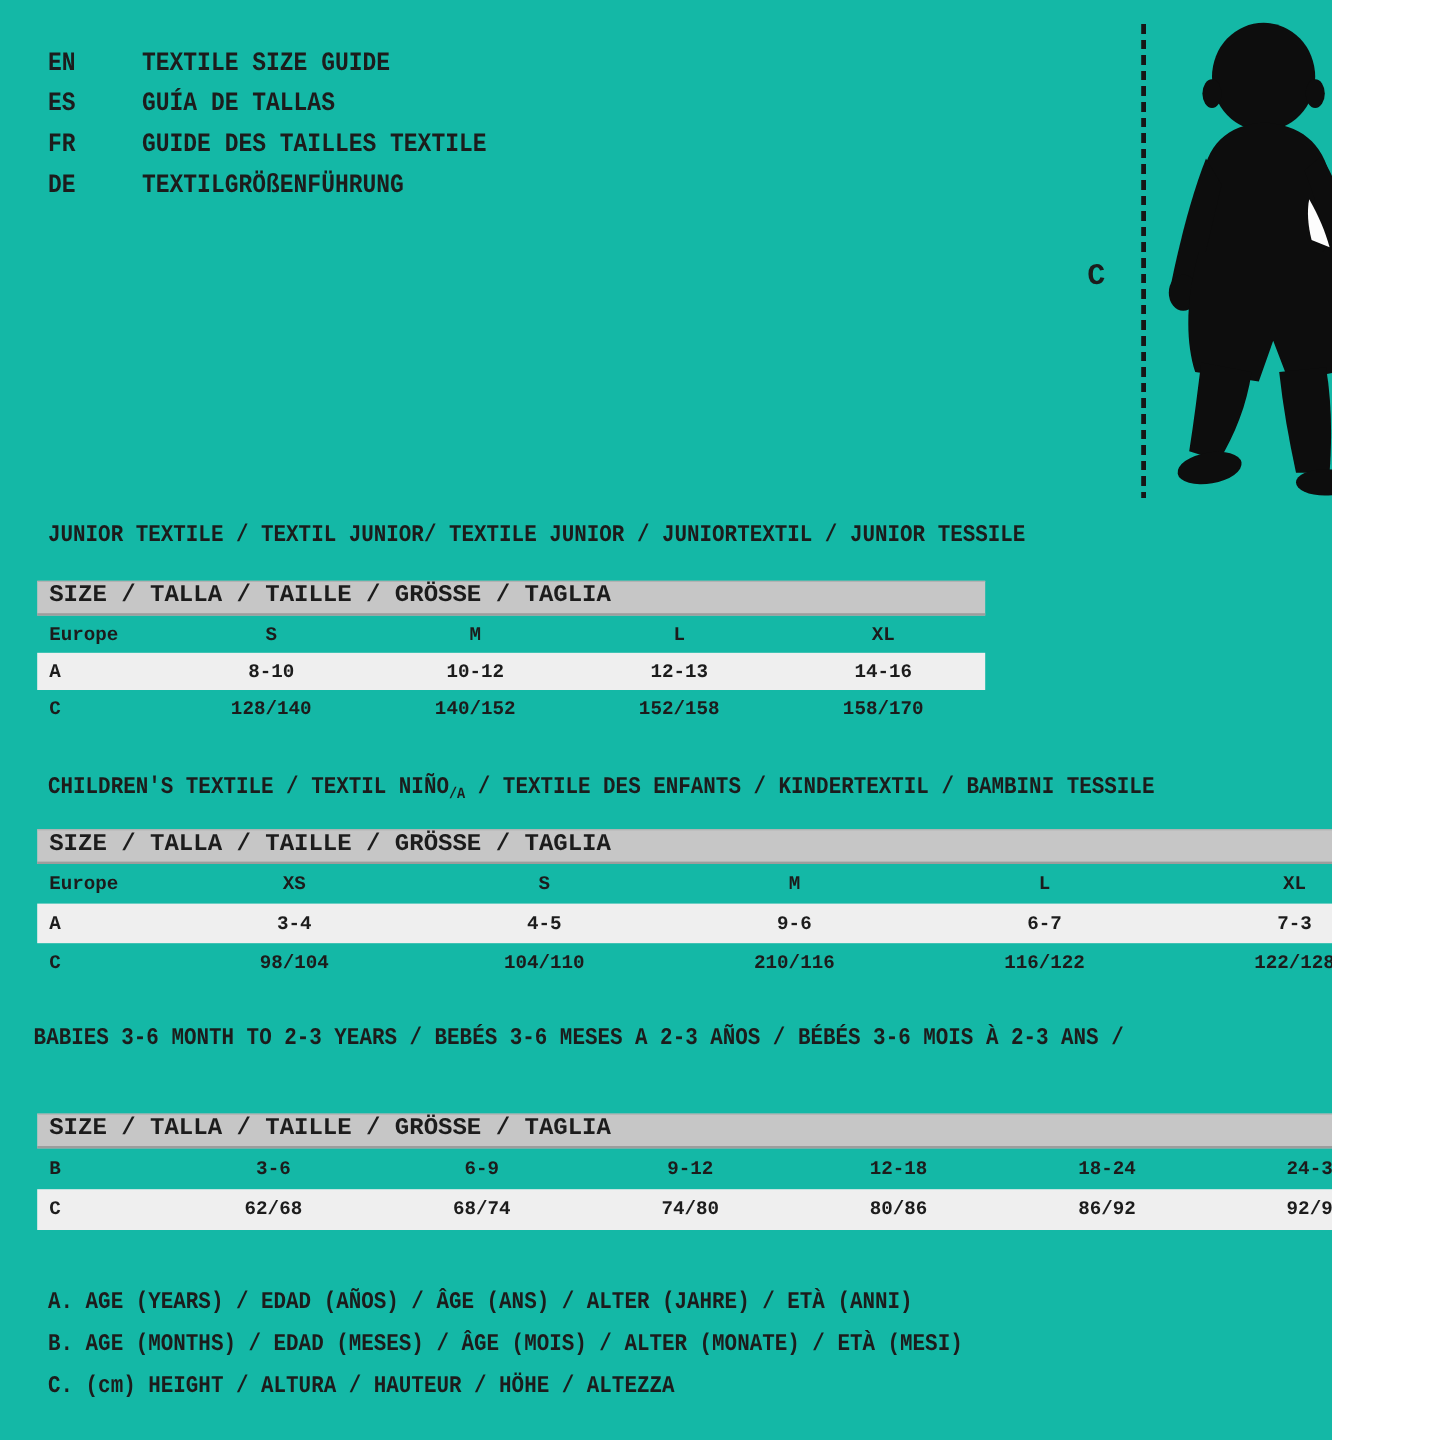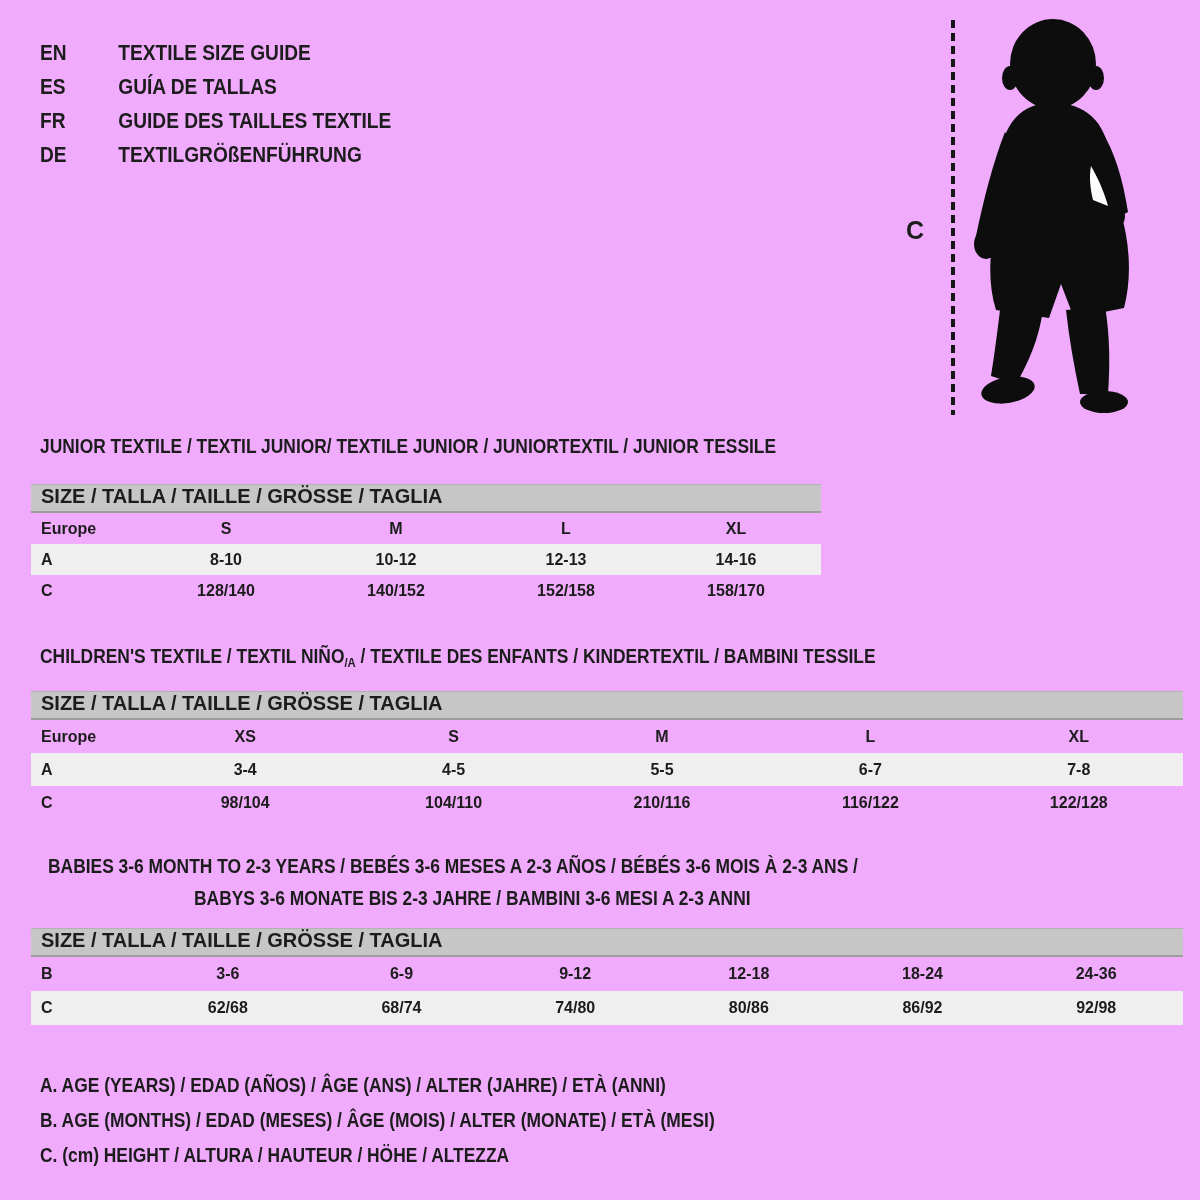--- a/index.html
+++ b/index.html
@@ -1,20 +1,20 @@
 <!DOCTYPE html>
 <html><head>
 <meta charset="utf-8">
 <style>
   * { margin:0; padding:0; box-sizing:border-box; }
   html,body { background:#ffffff; }
   .page {
-    position:relative; width:1200px; height:1200px;
-    background:#f0abfc; color:#1c1c1c;
-    font-family:Liberation Sans, sans-serif;
+    position:relative; width:1110px; height:1200px;
+    background:#14b8a6; color:#1c1c1c;
+    font-family:Liberation Mono, monospace;
     overflow:hidden;
   }
   .cond { display:inline-block; transform:scaleX(0.87); transform-origin:0 0; white-space:nowrap; }
 
   
   .lang-list { position:absolute; left:40px; top:36px; }
   .lang-row { height:34px; font-size:22px; font-weight:700; line-height:34px; }
   .lang-code { display:inline-block; width:90px; }
 
   
@@ -126,37 +126,36 @@
       <span class="t-cell">XS</span>
       <span class="t-cell">S</span>
       <span class="t-cell">M</span>
       <span class="t-cell">L</span>
       <span class="t-cell">XL</span>
     </div>
     <div class="t-row cols6 alt">
       <span class="t-label">A</span>
       <span class="t-cell">3-4</span>
       <span class="t-cell">4-5</span>
-      <span class="t-cell">5-5</span>
+      <span class="t-cell">9-6</span>
       <span class="t-cell">6-7</span>
-      <span class="t-cell">7-8</span>
+      <span class="t-cell">7-3</span>
     </div>
     <div class="t-row cols6">
       <span class="t-label">C</span>
       <span class="t-cell">98/104</span>
       <span class="t-cell">104/110</span>
       <span class="t-cell">210/116</span>
       <span class="t-cell">116/122</span>
       <span class="t-cell">122/128</span>
     </div>
   </div>
 
-  <div class="sec-title babies-title" style="left:48px; top:850px;">
+  <div class="sec-title babies-title" style="left:28px; top:850px;">
     <div><span class="cond">BABIES 3-6 MONTH TO 2-3 YEARS / BEBÉS 3-6 MESES A 2-3 AÑOS / BÉBÉS 3-6 MOIS À 2-3 ANS /</span></div>
-    <div><span class="cond">BABYS 3-6 MONATE BIS 2-3 JAHRE / BAMBINI 3-6 MESI A 2-3 ANNI</span></div>
   </div>
   <div class="size-table babies" style="left:31px; top:928px; width:1152px;">
     <div class="t-header">
         <span>SIZE / TALLA / TAILLE / GRÖSSE / TAGLIA</span>
       </div>
     <div class="t-row cols7">
       <span class="t-label">B</span>
       <span class="t-cell">3-6</span>
       <span class="t-cell">6-9</span>
       <span class="t-cell">9-12</span>

